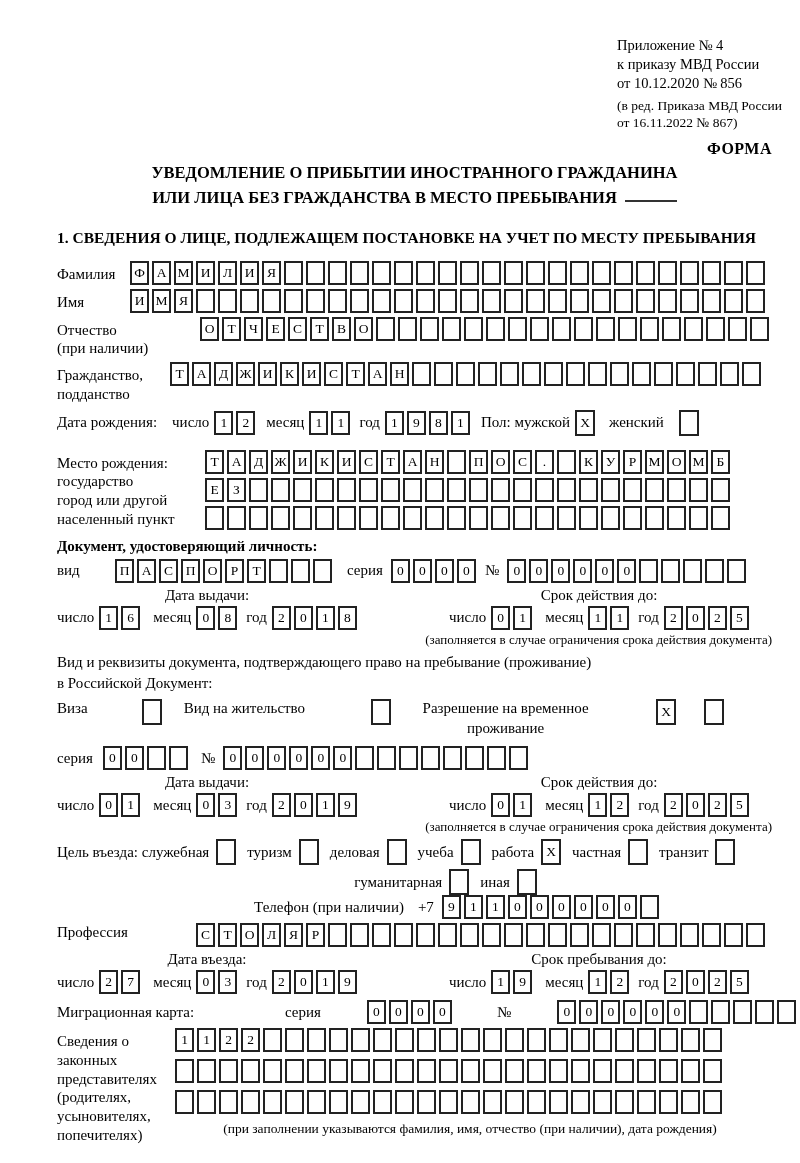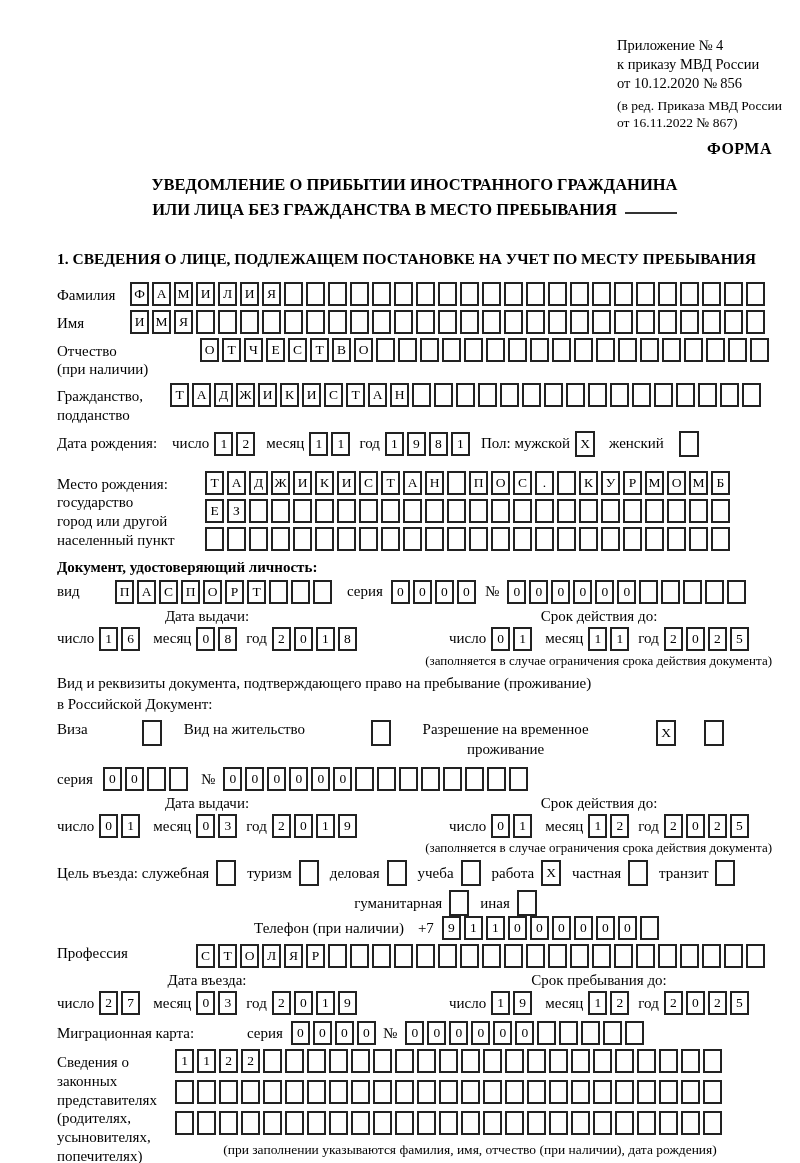--- a/index.html
+++ b/index.html
@@ -11,23 +11,23 @@
     color:#000;
     font-family:"Liberation Serif","DejaVu Serif",serif;
     box-sizing:border-box;
     padding:36px 28px 0 57px;
     overflow:hidden;
   }
   
   .ref-block { width:200px; margin-left:560px; font-size:14.5px; line-height:1.3; }
   .ref-block .amend { font-size:13.5px; margin-top:4px; line-height:1.3; }
   .form-word { text-align:right; font-weight:bold; font-size:16px; margin-top:8px; letter-spacing:.5px; }
-  .title { text-align:center; font-weight:bold; font-size:16.5px; line-height:1.35; margin-top:16px; }
+  .title { text-align:center; font-weight:bold; font-size:16.5px; line-height:1.35; margin-top:4px; }
   .blank-line { display:inline-block; width:52px; border-bottom:2.5px solid #333; height:1em; vertical-align:baseline; margin-left:8px; }
-  .section-h { font-weight:bold; font-size:15.5px; margin-top:29px; }
+  .section-h { font-weight:bold; font-size:15.5px; margin-top:20px; }
   
   .formbody { margin-top:14px; font-size:15px; }
   .frow { display:flex; align-items:flex-start; margin-bottom:4px; }
   .lbl { padding-top:4px; line-height:1.25; }
   .lbl .sub { display:block; }
   .cells { display:flex; flex-wrap:nowrap; }
   .box {
     box-sizing:border-box; flex:0 0 auto;
     display:flex; align-items:center; justify-content:center;
     width:19px; height:24px; border:2px solid #222; margin-right:3px;
@@ -668,21 +668,21 @@
           <span class="cells">
               <span class="box">2</span>
               <span class="box">0</span>
               <span class="box">2</span>
               <span class="box">5</span>
             </span>
         </div>
       </div>
     </div>
 
-    <div class="frow" style="align-items:center; margin-top:6px;">
+    <div class="frow" style="align-items:center; margin-top:6px;gap:38px;">
       <span class="lbl" style="width:190px; flex:0 0 190px; padding-top:0;">Миграционная карта:</span>
       <span class="t" style="margin-right:8px;">серия</span>
       <span class="cells">
           <span class="box">0</span>
           <span class="box">0</span>
           <span class="box">0</span>
           <span class="box">0</span>
         </span>
       <span class="t" style="margin:0 8px 0 4px;">№</span>
       <span class="cells">

